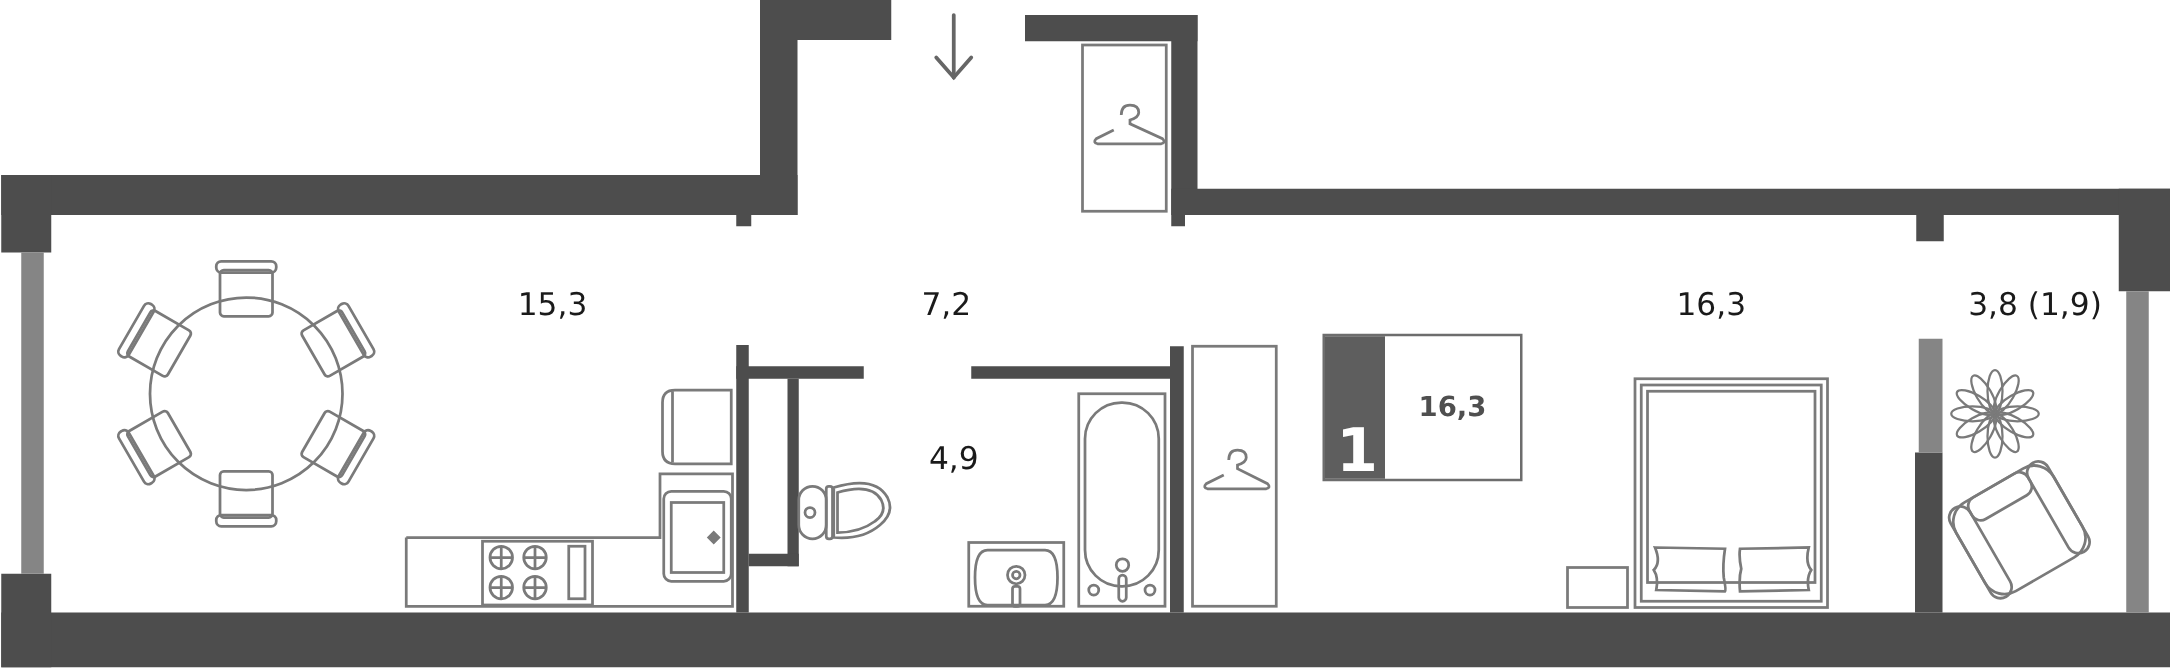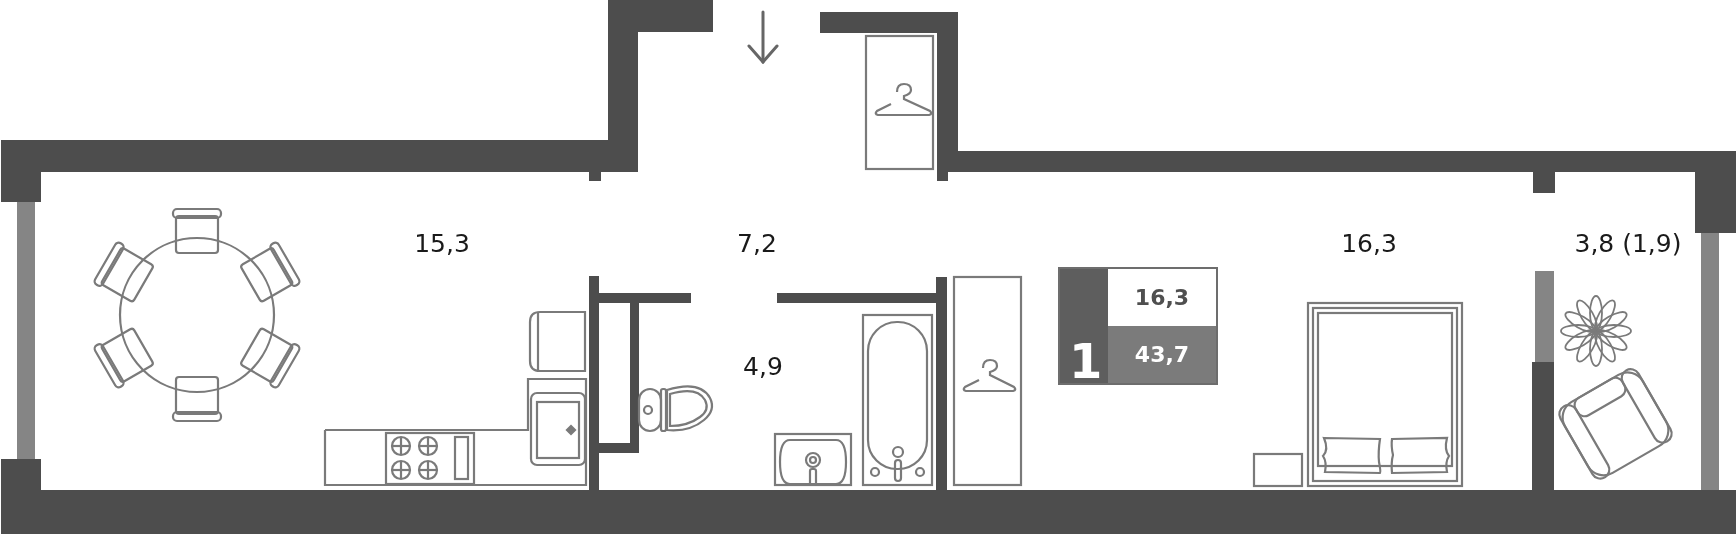--- a/index.html
+++ b/index.html
@@ -205,15 +205,14 @@
     <text class="room-label" x="1628" y="252" text-anchor="middle">3,8 (1,9)</text>
   </g>
 </svg>
 
 <div class="legend">
   <div class="legend-num">
     <span>1</span>
   </div>
   <div class="legend-rows">
     <div class="legend-row">16,3</div>
-    <div class="legend-row mid">43,7</div>
   </div>
 </div>
 
 </body></html>

